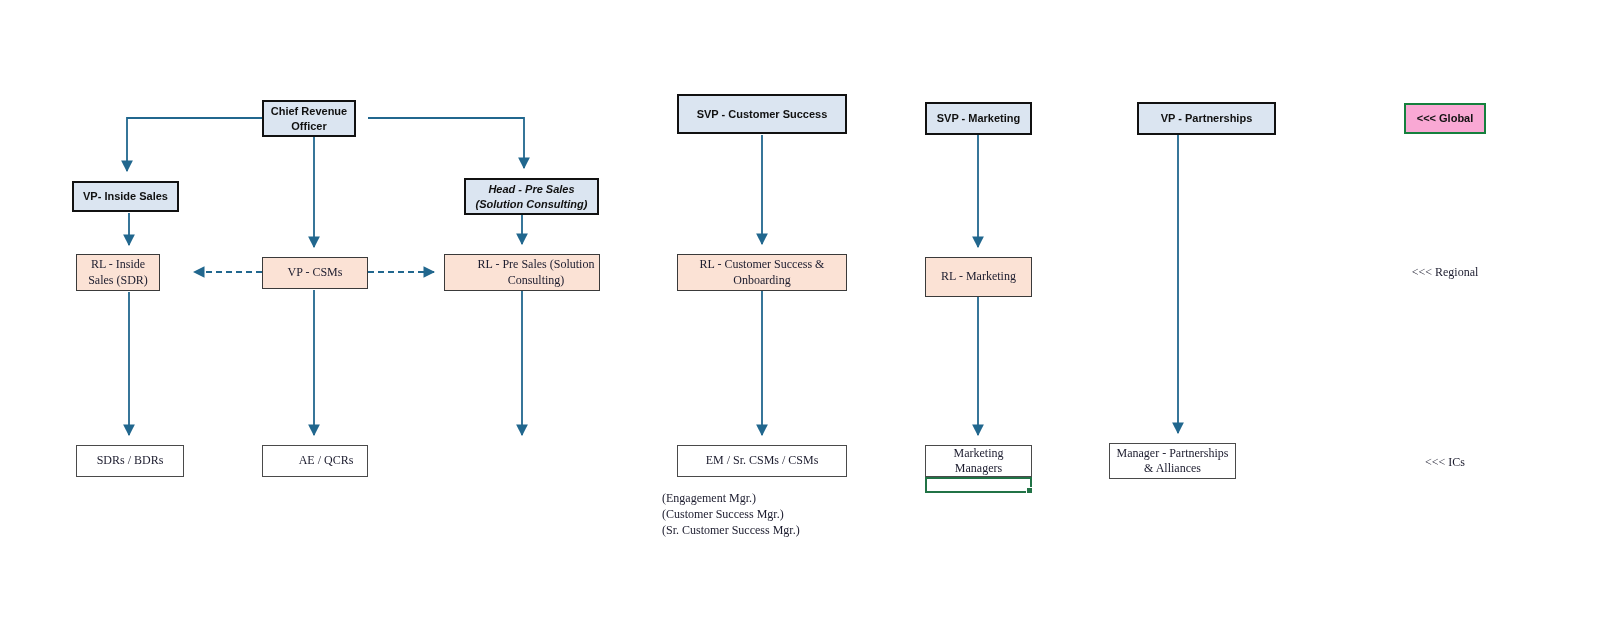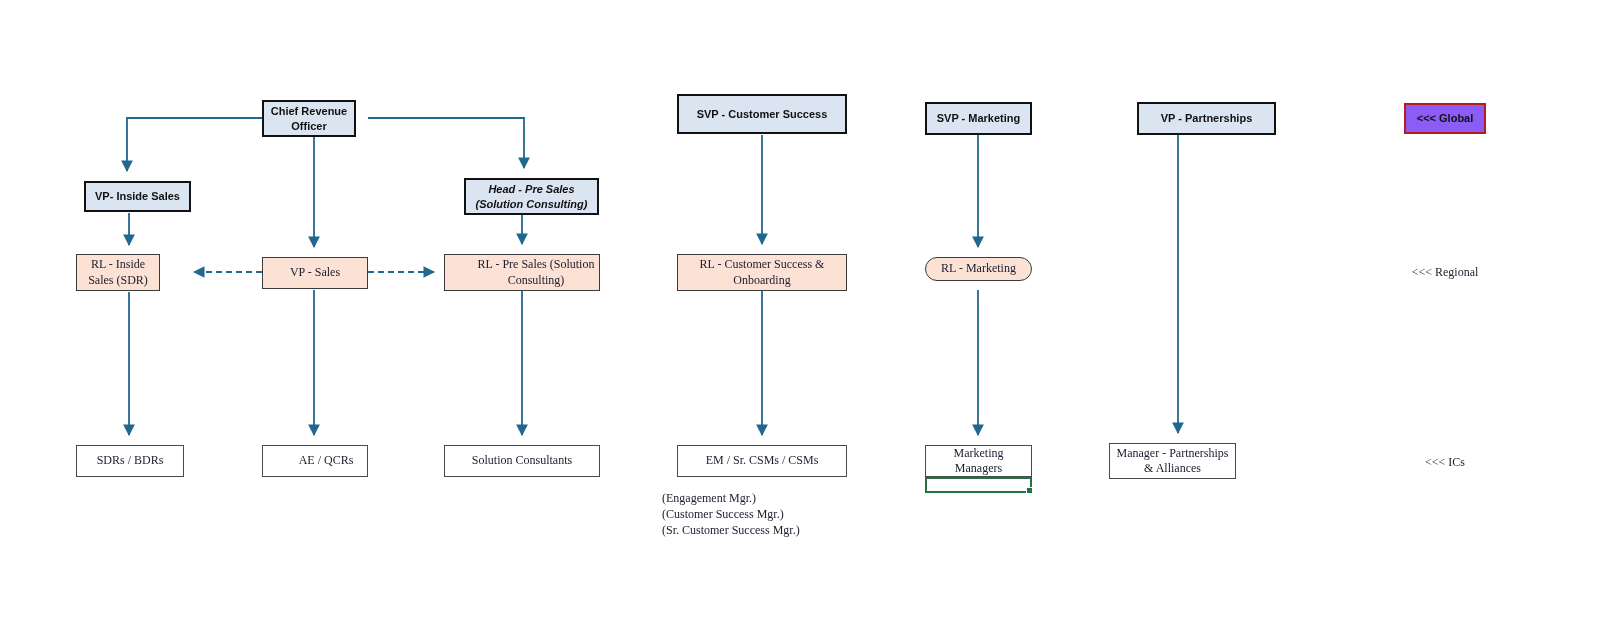--- a/index.html
+++ b/index.html
@@ -36,22 +36,22 @@
     color:#1c1c2e;
   }
   .white{
     background:#ffffff;
     border:1.5px solid #4a4a4a;
     font-family:"Liberation Serif", serif;
     font-size:12px;
     color:#1c1c2e;
   }
   .tagbox{
-    background:#8b5cf6;
-    border:2px solid #b91c1c;
+    background:#f9a8d4;
+    border:2px solid #15803d;
     font-family:"Liberation Sans", sans-serif;
     font-weight:bold;
     font-size:11px;
     color:#111111;
   }
   .sidetext{
     position:absolute;
     font-family:"Liberation Serif", serif;
     font-size:12px;
     color:#1c1c2e;
@@ -109,21 +109,21 @@
       <path d="M 978 290 L 978 435" marker-end="url(#ah)"></path>
       <path d="M 262 272 L 194 272" stroke-dasharray="6 4" marker-end="url(#ah)"></path>
       <path d="M 368 272 L 434 272" stroke-dasharray="6 4" marker-end="url(#ah)"></path>
     </g>
   </svg>
 
   <div class="node blue" style="left:262px;top:100px;width:94px;height:37px;">
     <span class="lbl">Chief Revenue Officer</span>
   </div>
 
-  <div class="node blue" style="left:84px;top:181px;width:107px;height:31px;">
+  <div class="node blue" style="left:72px;top:181px;width:107px;height:31px;">
     <span class="lbl">VP- Inside Sales</span>
   </div>
 
   <div class="node blue" style="left:464px;top:178px;width:135px;height:37px;font-style:italic;">
     <span class="lbl">Head - Pre Sales (Solution Consulting)</span>
   </div>
 
   <div class="node blue" style="left:677px;top:94px;width:170px;height:40px;">
     <span class="lbl">SVP - Customer Success</span>
   </div>
@@ -138,48 +138,45 @@
 
   <div class="node tagbox" style="left:1404px;top:103px;width:82px;height:31px;">
     <span class="lbl">&lt;&lt;&lt; Global</span>
   </div>
 
   <div class="node peach" style="left:76px;top:254px;width:84px;height:37px;">
     <span class="lbl">RL - Inside Sales (SDR)</span>
   </div>
 
   <div class="node peach" style="left:262px;top:257px;width:106px;height:32px;">
-    <span class="lbl">VP - Sales</span>
+    <span class="lbl">VP - CSMs</span>
   </div>
 
   <div class="node peach" style="left:444px;top:254px;width:156px;height:37px;padding-left:32px;">
     <span class="lbl">RL - Pre Sales (Solution Consulting)</span>
   </div>
 
   <div class="node peach" style="left:677px;top:254px;width:170px;height:37px;">
     <span class="lbl">RL - Customer Success &amp; Onboarding</span>
   </div>
 
-  <div class="node peach" style="left:925px;top:257px;width:107px;height:24px;border-radius:15px;">
+  <div class="node peach" style="left:925px;top:257px;width:107px;height:40px;">
     <span class="lbl">RL - Marketing</span>
   </div>
 
   <div class="sidetext" style="left:1404px;top:265px;width:82px;">&lt;&lt;&lt; Regional</div>
 
   <div class="node white" style="left:76px;top:445px;width:108px;height:32px;">
     <span class="lbl">SDRs / BDRs</span>
   </div>
 
   <div class="node white" style="left:262px;top:445px;width:106px;height:32px;padding-left:26px;">
     <span class="lbl">AE / QCRs</span>
   </div>
 
-  <div class="node white" style="left:444px;top:445px;width:156px;height:32px;">
-    <span class="lbl">Solution Consultants</span>
-  </div>
 
   <div class="node white" style="left:677px;top:445px;width:170px;height:32px;">
     <span class="lbl">EM / Sr. CSMs / CSMs</span>
   </div>
 
   <div class="node white" style="left:925px;top:445px;width:107px;height:32px;">
     <span class="lbl">Marketing Managers</span>
   </div>
 
   <div class="node white" style="left:1109px;top:443px;width:127px;height:36px;">

